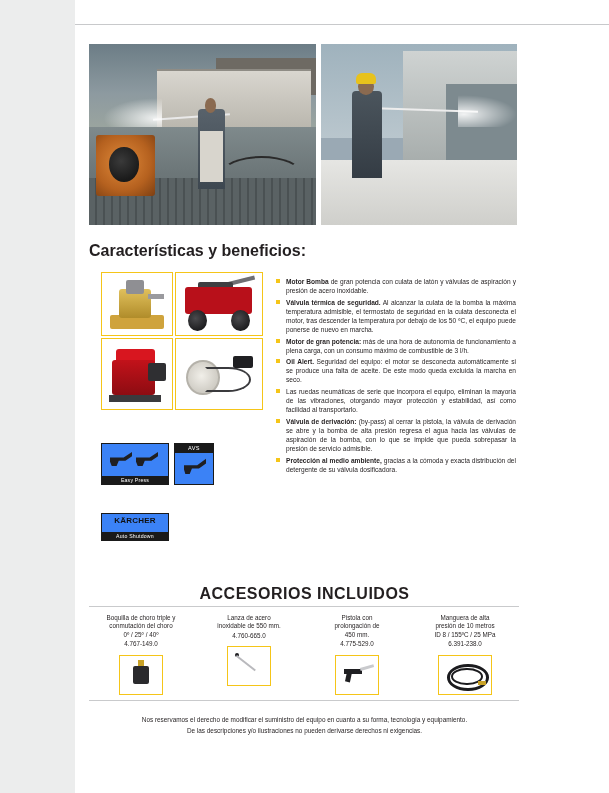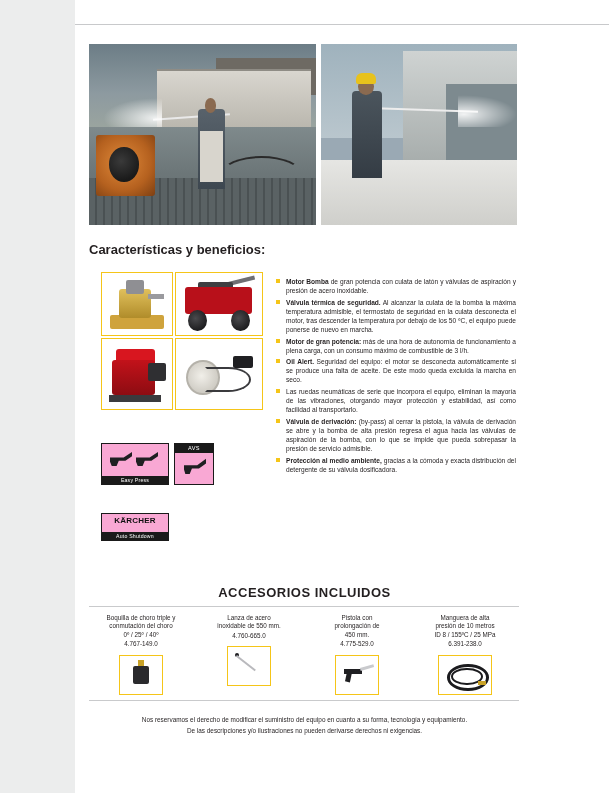--- a/index.html
+++ b/index.html
@@ -170,21 +170,21 @@
   .ps-spray {
     position: absolute; left: 70%; top: 28%; width: 30%; height: 18%;
     background: radial-gradient(ellipse at 10% 60%, rgba(255,255,255,0.9) 0%, rgba(255,255,255,0) 70%);
   }
 
   
   .section-title {
     position: absolute;
     left: 89px;
     top: 242px;
-    font-size: 13px;
+    font-size: 16px;
     font-weight: bold;
     color: #231f20;
   }
 
   
   .thumb {
     position: absolute;
     border: 1px solid #f5c518;
     background: #ffffff;
     overflow: hidden;
@@ -212,21 +212,21 @@
   .he-base { position:absolute; left:10%; bottom:10%; width:74%; height:10%; background:#3a3a3d;}
   
   .hg-reel { position:absolute; left:12%; top:30%; width:34%; height:44%; border-radius:50%; background:radial-gradient(circle at 45% 45%, #f1efe9 0%, #cfccc4 70%); border:2px solid #b5b2aa;}
   .hg-gun { position:absolute; right:10%; top:24%; width:24%; height:18%; background:#1f1f22; border-radius:2px;}
   .hg-hose { position:absolute; left:34%; top:40%; width:48%; height:30%; border:2px solid #3a3a3d; border-radius:0 60% 60% 0; border-left-color:transparent;}
 
   
   .badge-box {
     position: absolute;
     border: 1px solid #1a1a1a;
-    background: #f9a8d4;
+    background: #3b82f6;
     box-sizing: border-box;
   }
   .badge-easy { left: 101px; top: 443px; width: 68px; height: 42px; }
   .badge-avs  { left: 174px; top: 443px; width: 40px; height: 42px; }
   .badge-karcher { left: 101px; top: 513px; width: 68px; height: 28px; }
   .badge-cap {
     position: absolute;
     left: 0; bottom: 0;
     width: 100%;
     background: #1a1a1a;
@@ -305,21 +305,21 @@
   }
   .bullet b { font-weight: bold; }
 
   
   .acc-title {
     position: absolute;
     left: 0;
     top: 585px;
     width: 609px;
     text-align: center;
-    font-size: 13px;
+    font-size: 16px;
     font-weight: bold;
     letter-spacing: 0.5px;
     color: #231f20;
   }
   .acc-rule-top {
     position: absolute;
     left: 89px;
     top: 606px;
     width: 430px;
     height: 1px;

